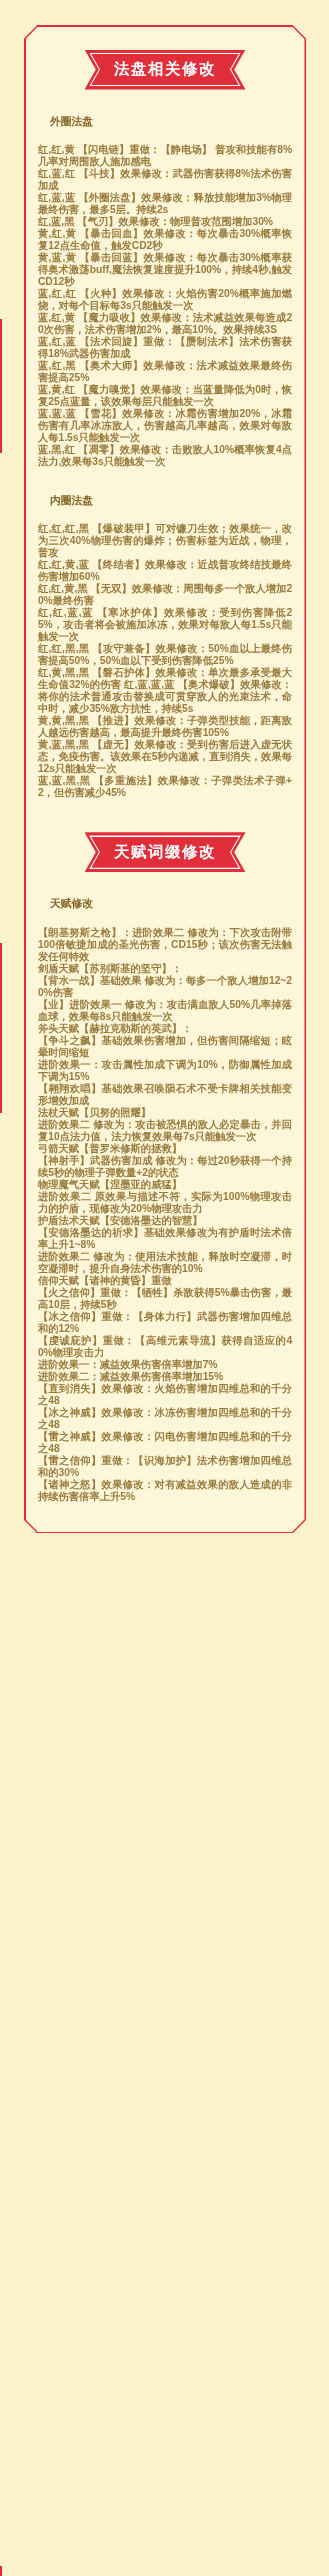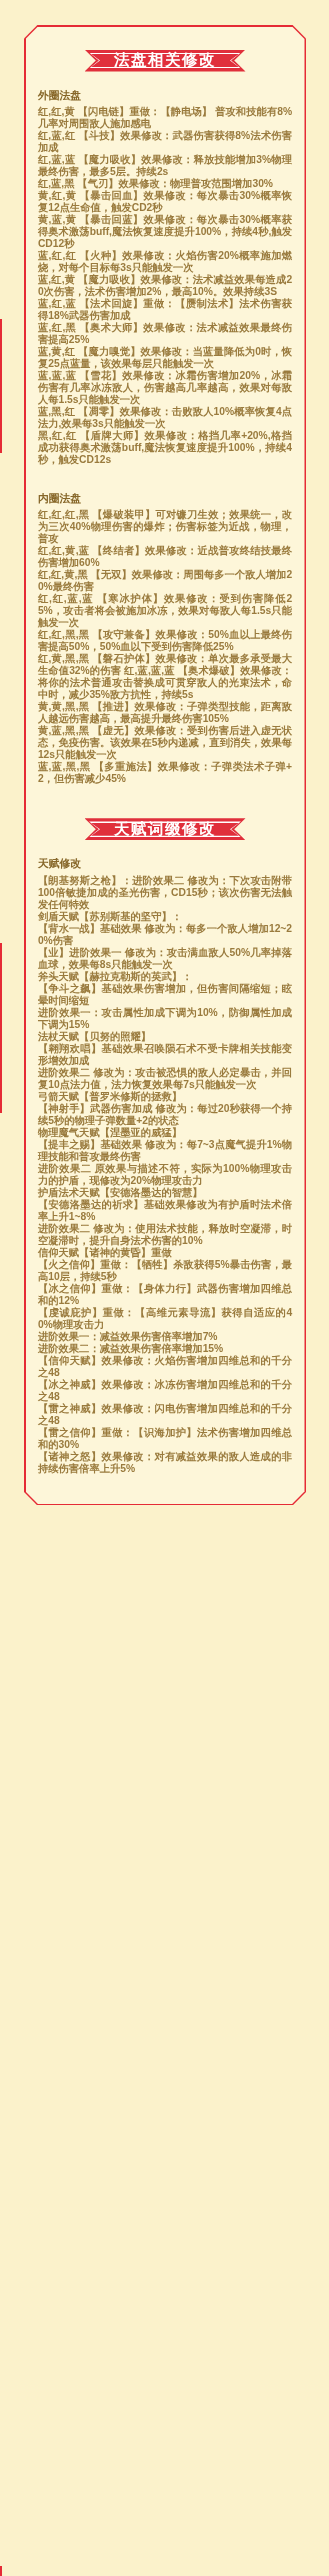--- a/index.html
+++ b/index.html
@@ -12,35 +12,35 @@
     position:absolute;left:24px;right:24px;top:25px;
     background:#e52b35;
     clip-path:polygon(13.4px 0,calc(100% - 13.4px) 0,100% 13.4px,100% calc(100% - 13.4px),calc(100% - 13.4px) 100%,13.4px 100%,0 calc(100% - 13.4px),0 13.4px);
   }
   .panel-inner{
     position:relative;margin:1.5px;
     background:#fdf6d9;
     clip-path:polygon(12.4px 0,calc(100% - 12.4px) 0,100% 12.4px,100% calc(100% - 12.4px),calc(100% - 12.4px) 100%,12.4px 100%,0 calc(100% - 12.4px),0 12.4px);
     padding:23px 12.4px 29px 12.4px;
   }
-  .ribbon{width:161px;height:22px;margin:0 auto 13px auto;position:relative;}
+  .ribbon{width:161px;height:40px;margin:0 auto 21px auto;position:relative;}
   .ribbon-base{position:absolute;inset:0;background:#e02f3b;
     clip-path:polygon(0 0,100% 0,calc(100% - 11.3px) 50%,100% 100%,0 100%,11.3px 50%);}
   .ribbon-outline-white{position:absolute;inset:3.1px 4.6px;background:#ffffff;
     clip-path:polygon(0 0,100% 0,calc(100% - 9.8px) 50%,100% 100%,0 100%,9.8px 50%);}
   .ribbon-outline-fill{position:absolute;inset:4.6px 6.7px;background:#e02f3b;
     clip-path:polygon(0 0,100% 0,calc(100% - 8.8px) 50%,100% 100%,0 100%,8.8px 50%);}
   .ribbon-text{
     position:absolute;inset:0;display:flex;align-items:center;justify-content:center;
     color:#ffffff;font-size:15.5px;font-weight:800;letter-spacing:1.5px;white-space:nowrap;
   }
   .section + .section{margin-top:33px;}
   .group + .group{margin-top:21.6px;}
   .group-heading{
-    font-size:10.8px;line-height:21.6px;color:#876729;font-weight:800;margin:0;
+    font-size:10.8px;line-height:21.6px;color:#876729;font-weight:800;margin:12px;
   }
   .entry{
     font-size:10.3px;line-height:12px;color:#9a7b3e;font-weight:700;margin:0;
     text-align:justify;text-justify:inter-ideograph;word-break:break-all;
   }
   .edge-mark{position:absolute;width:1.5px;background:#e52b35;}
   .edge-mark.left{left:0;}
   .edge-mark.right{right:0;}
   .em1{top:319px;height:134px;}
   .em2{top:943px;height:170px;}
@@ -65,32 +65,31 @@
         <div class="ribbon-outline-fill"></div>
         <div class="ribbon-text">法盘相关修改</div>
       </div>
 
       <div class="group">
         <p class="group-heading">外圈法盘</p>
         <div>
 
         <p class="entry">红,红,黄 【闪电链】重做：【静电场】 普攻和技能有8%几率对周围敌人施加感电</p>
             <p class="entry">红,蓝,红 【斗技】效果修改：武器伤害获得8%法术伤害加成</p>
-            <p class="entry">红,蓝,蓝 【魔力吸收】效果修改：释放技能增加3%物理最终伤害，最多5层。持续2s</p>
+            <p class="entry">红,蓝,蓝 【外圈法盘】效果修改：释放技能增加3%物理最终伤害，最多5层。持续2s</p>
             <p class="entry">红,蓝,黑 【气刃】效果修改：物理普攻范围增加30%</p>
             <p class="entry">黄,红,黄 【暴击回血】效果修改：每次暴击30%概率恢复12点生命值，触发CD2秒</p>
             <p class="entry">黄,蓝,黄 【暴击回蓝】效果修改：每次暴击30%概率获得奥术激荡buff,魔法恢复速度提升100%，持续4秒,触发CD12秒</p>
             <p class="entry">蓝,红,红 【火种】效果修改：火焰伤害20%概率施加燃烧，对每个目标每3s只能触发一次</p>
             <p class="entry">蓝,红,黄 【魔力吸收】效果修改：法术减益效果每造成20次伤害，法术伤害增加2%，最高10%。效果持续3S</p>
             <p class="entry">蓝,红,蓝 【法术回旋】重做：【赝制法术】法术伤害获得18%武器伤害加成</p>
             <p class="entry">蓝,红,黑 【奥术大师】效果修改：法术减益效果最终伤害提高25%</p>
             <p class="entry">蓝,黄,红 【魔力嗅觉】效果修改：当蓝量降低为0时，恢复25点蓝量，该效果每层只能触发一次</p>
             <p class="entry">蓝,蓝,蓝 【雪花】效果修改：冰霜伤害增加20%，冰霜伤害有几率冰冻敌人，伤害越高几率越高，效果对每敌人每1.5s只能触发一次</p>
             <p class="entry">蓝,黑,红 【凋零】效果修改：击败敌人10%概率恢复4点法力,效果每3s只能触发一次</p>
-            <p class="entry">黑,红,红 【盾牌大师】效果修改：格挡几率+20%,格挡成功获得奥术激荡buff,魔法恢复速度提升100%，持续4秒，触发CD12s</p>
           </div>
       </div>
 
       <div class="group">
         <p class="group-heading">内圈法盘</p>
         <div>
 
         <p class="entry">红,红,红,黑 【爆破装甲】可对镰刀生效；效果统一，改为三次40%物理伤害的爆炸；伤害标签为近战，物理，普攻</p>
             <p class="entry">红,红,黄,蓝 【终结者】效果修改：近战普攻终结技最终伤害增加60%</p>
             <p class="entry">红,红,黄,黑 【无双】效果修改：周围每多一个敌人增加20%最终伤害</p>
@@ -116,38 +115,37 @@
         <p class="group-heading">天赋修改</p>
         <div>
 
             <p class="entry">【朗基努斯之枪】：进阶效果二 修改为：下次攻击附带100倍敏捷加成的圣光伤害，CD15秒；该次伤害无法触发任何特效</p>
             <p class="entry">剑盾天赋【苏别斯基的坚守】：</p>
             <p class="entry">【背水一战】基础效果 修改为：每多一个敌人增加12~20%伤害</p>
             <p class="entry">【业】进阶效果一 修改为：攻击满血敌人50%几率掉落血球，效果每8s只能触发一次</p>
             <p class="entry">斧头天赋【赫拉克勒斯的英武】：</p>
             <p class="entry">【争斗之飙】基础效果伤害增加，但伤害间隔缩短；眩晕时间缩短</p>
             <p class="entry">进阶效果一：攻击属性加成下调为10%，防御属性加成下调为15%</p>
+            <p class="entry">【翱翔欢唱】基础效果召唤陨石术不受卡牌相关技能变形增效加成</p>
             <p class="entry">法杖天赋【贝努的照耀】</p>
-            <p class="entry">【翱翔欢唱】基础效果召唤陨石术不受卡牌相关技能变形增效加成</p>
             <p class="entry">进阶效果二 修改为：攻击被恐惧的敌人必定暴击，并回复10点法力值，法力恢复效果每7s只能触发一次</p>
             <p class="entry">弓箭天赋【普罗米修斯的拯救】</p>
             <p class="entry">【神射手】武器伤害加成 修改为：每过20秒获得一个持续5秒的物理子弹数量+2的状态</p>
             <p class="entry">物理魔气天赋【涅墨亚的威猛】</p>
-            <p class="entry">【提丰之赐】基础效果 修改为：每7~3点魔气提升1%物理技能和普攻最终伤害</p>
             <p class="entry">进阶效果二 原效果与描述不符，实际为100%物理攻击力的护盾，现修改为20%物理攻击力</p>
             <p class="entry">护盾法术天赋【安德洛墨达的智慧】</p>
             <p class="entry">【安德洛墨达的祈求】基础效果修改为有护盾时法术倍率上升1~8%</p>
             <p class="entry">进阶效果二 修改为：使用法术技能，释放时空凝滞，时空凝滞时，提升自身法术伤害的10%</p>
             <p class="entry">信仰天赋【诸神的黄昏】重做</p>
             <p class="entry">【火之信仰】重做：【牺牲】杀敌获得5%暴击伤害，最高10层，持续5秒</p>
             <p class="entry">【冰之信仰】重做：【身体力行】武器伤害增加四维总和的12%</p>
             <p class="entry">【虔诚庇护】重做：【高维元素导流】获得自适应的40%物理攻击力</p>
             <p class="entry">进阶效果一：减益效果伤害倍率增加7%</p>
             <p class="entry">进阶效果二：减益效果伤害倍率增加15%</p>
-            <p class="entry">【信仰天赋】效果修改：火焰伤害增加四维总和的千分之48</p>
+            <p class="entry">【直到消失】效果修改：火焰伤害增加四维总和的千分之48</p>
             <p class="entry">【冰之神威】效果修改：冰冻伤害增加四维总和的千分之48</p>
             <p class="entry">【雷之神威】效果修改：闪电伤害增加四维总和的千分之48</p>
             <p class="entry">【雷之信仰】重做：【识海加护】法术伤害增加四维总和的30%</p>
             <p class="entry">【诸神之怒】效果修改：对有减益效果的敌人造成的非持续伤害倍率上升5%</p>
           </div>
       </div>
 
     </section>
 
   </div>

